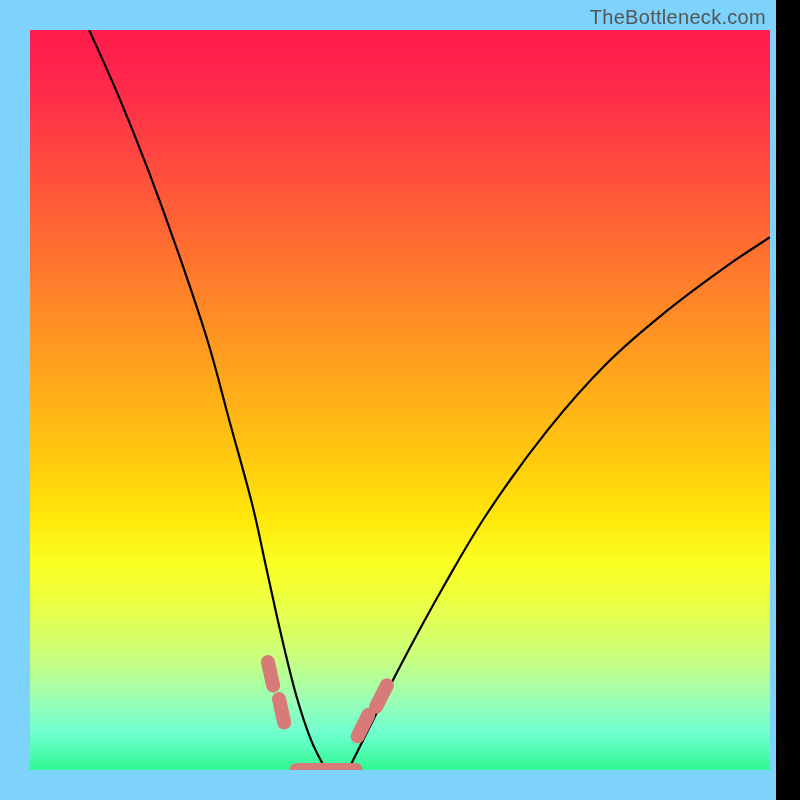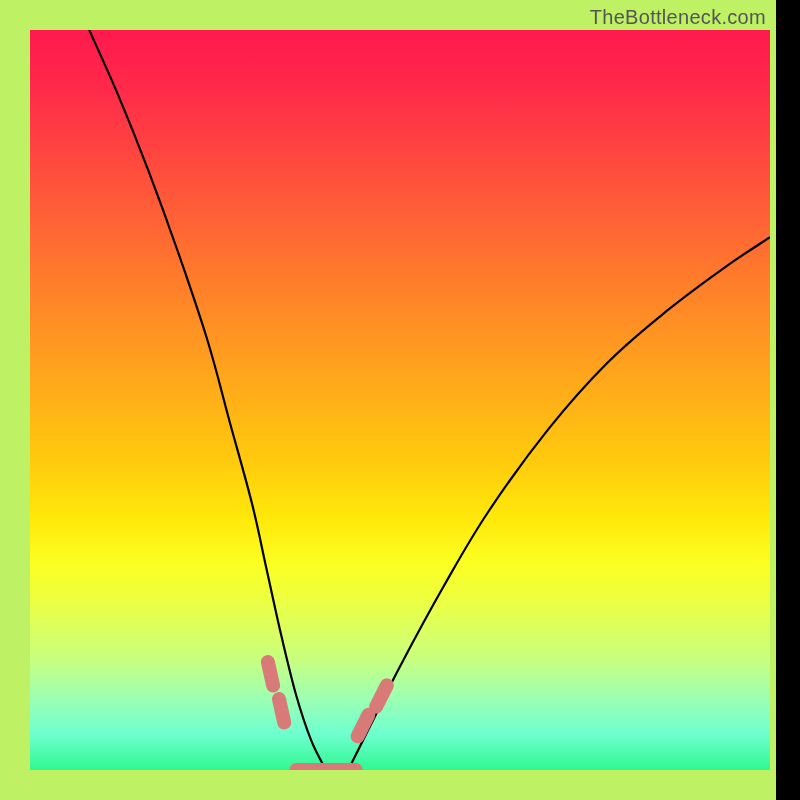--- a/index.html
+++ b/index.html
@@ -8,21 +8,21 @@
     width: 800px;
     height: 800px;
     background: #000;
     overflow: hidden;
     font-family: Arial, Helvetica, sans-serif;
   }
   .container {
     position: relative;
     width: 776px;
     height: 800px;
-    background: #bef264;
+    background: #7dd3fc;
   }
   .plot-area {
     position: absolute;
     left: 30px;
     top: 30px;
     width: 740px;
     height: 740px;
     background: linear-gradient(to bottom,
       #ff1a4d 0%,
       #ff2a4a 8%,

